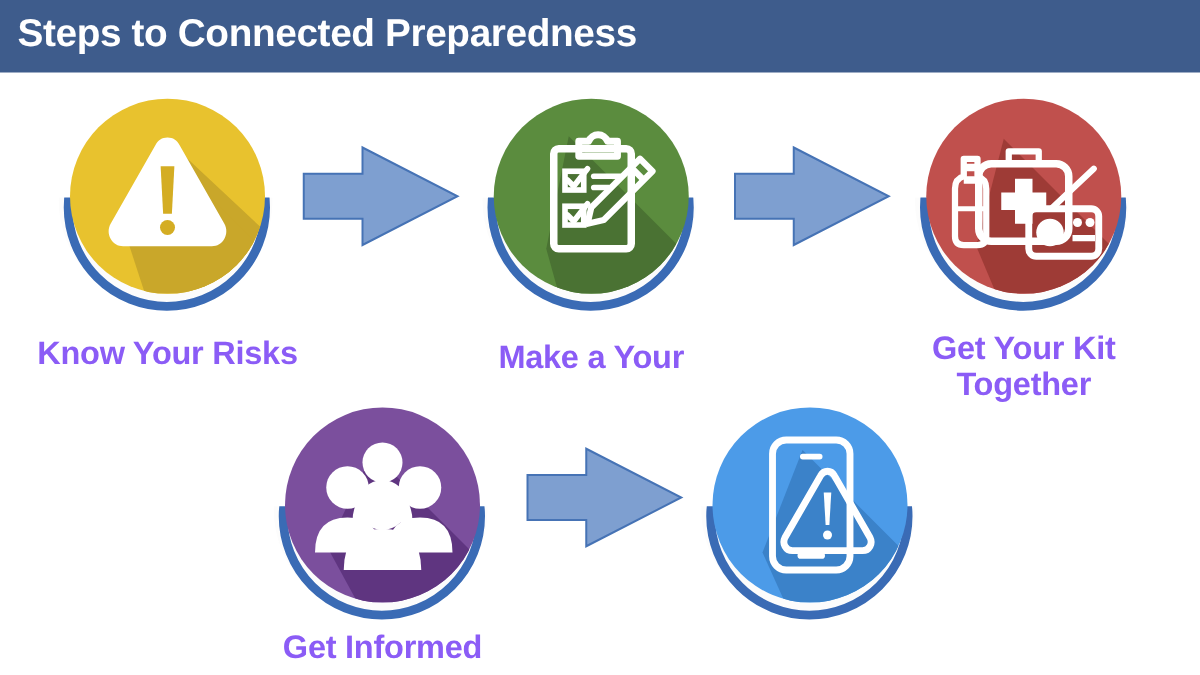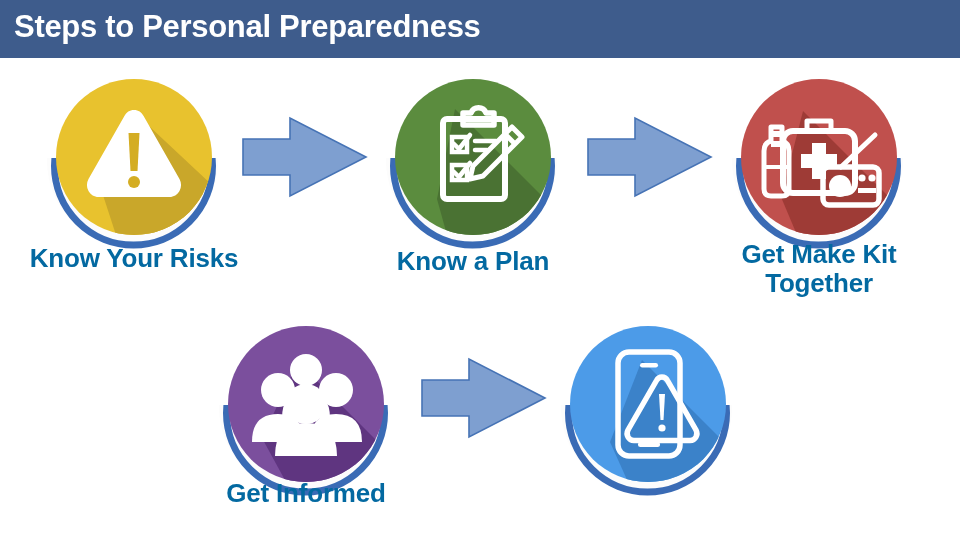--- a/index.html
+++ b/index.html
@@ -35,37 +35,38 @@
   .disc{
     position:absolute;border-radius:50%;
     overflow:hidden;
   }
   .disc svg{position:absolute;left:0;top:0;}
 
   .step-label{
     position:absolute;
     text-align:center;
     font-weight:bold;
-    color:#0369a1;
+    color:#8b5cf6;
     font-family:"Liberation Sans", sans-serif;
     line-height:1.12;
     letter-spacing:-0.2px;
     white-space:pre-line;
+    margin-top:24px;
   }
 
   
   .arrow{position:absolute;}
 </style>
 </head>
 <body>
 
 <div id="slide">
 
   <div id="header-bar">
-    <div id="header-title">Steps to Personal Preparedness</div>
+    <div id="header-title">Steps to Connected Preparedness</div>
   </div>
 
   <div class="step" style="left:46px;top:74px;width:175px;height:200px;">
     <div class="circle-wrap" style="left:0;top:0;width:175px;height:175px;">
       <div class="halo" style="left:1px;top:1px;width:171px;height:171px;"></div>
 
       <svg width="175" height="175" style="position:absolute;left:0;top:0;">
         <circle cx="87.5" cy="92" r="79" fill="none" stroke="#3a6bb5" stroke-width="7"></circle>
         <rect x="0" y="0" width="175" height="84" fill="#ffffff"></rect>
       </svg>
@@ -122,21 +123,21 @@
             <line x1="80" y1="71" x2="92" y2="71"></line>
           </g>
 
           <g fill="none" stroke="#ffffff" stroke-width="5" stroke-linejoin="round">
             <path d="M117 48 L127 58 L88 97 L75 100 L78 87 Z"></path>
             <line x1="110" y1="55" x2="120" y2="65"></line>
           </g>
         </svg>
       </div>
     </div>
-    <div class="step-label" style="left:-42px;top:173px;width:260px;font-size:26px;">Know a Plan</div>
+    <div class="step-label" style="left:-42px;top:173px;width:260px;font-size:26px;">Make a Your</div>
   </div>
 
   <div class="arrow" style="left:585px;top:114px;width:130px;height:86px;">
     <svg width="130" height="86" viewBox="0 0 130 86">
       <path d="M3 25 L50 25 L50 4 L126 43 L50 82 L50 61 L3 61 Z" fill="#7e9fd0" stroke="#4673b5" stroke-width="1.6" stroke-linejoin="miter"></path>
     </svg>
   </div>
 
   <div class="step" style="left:731px;top:74px;width:175px;height:230px;">
     <div class="circle-wrap" style="left:0;top:0;width:175px;height:175px;">
@@ -163,21 +164,21 @@
           <rect x="82" y="88" width="56" height="38" rx="6" fill="none" stroke="#ffffff" stroke-width="5.5"></rect>
           <circle cx="99" cy="107" r="11" fill="#ffffff"></circle>
           <circle cx="121" cy="99" r="3.6" fill="#ffffff"></circle>
           <circle cx="131" cy="99" r="3.6" fill="#ffffff"></circle>
           <rect x="117" y="109" width="18" height="5" fill="#ffffff"></rect>
 
           <line x1="100" y1="88" x2="134" y2="56" stroke="#ffffff" stroke-width="5" stroke-linecap="round"></line>
         </svg>
       </div>
     </div>
-    <div class="step-label" style="left:-22px;top:166px;width:220px;font-size:26px;">Get Make Kit
+    <div class="step-label" style="left:-22px;top:166px;width:220px;font-size:26px;">Get Your Kit
 Together</div>
   </div>
 
   <div class="step" style="left:218px;top:321px;width:175px;height:200px;">
     <div class="circle-wrap" style="left:0;top:0;width:175px;height:175px;">
       <div class="halo" style="left:1px;top:1px;width:171px;height:171px;"></div>
       <svg width="175" height="175" style="position:absolute;left:0;top:0;">
         <circle cx="87.5" cy="92" r="79" fill="none" stroke="#3a6bb5" stroke-width="7"></circle>
         <rect x="0" y="0" width="175" height="84" fill="#ffffff"></rect>
       </svg>

